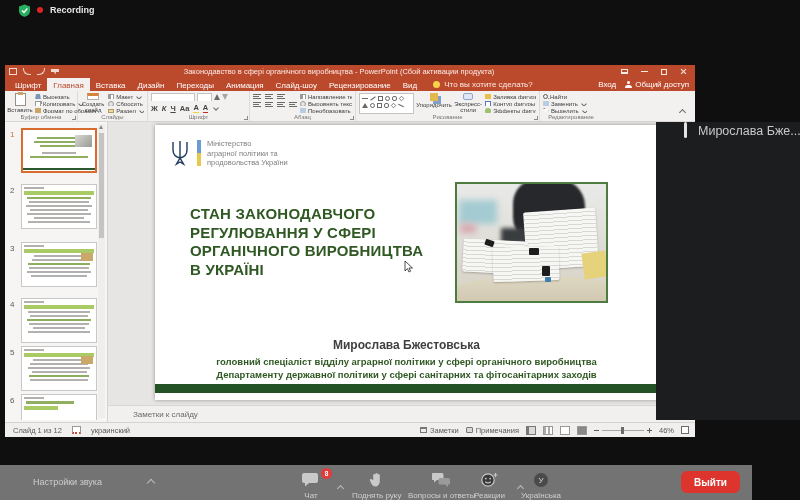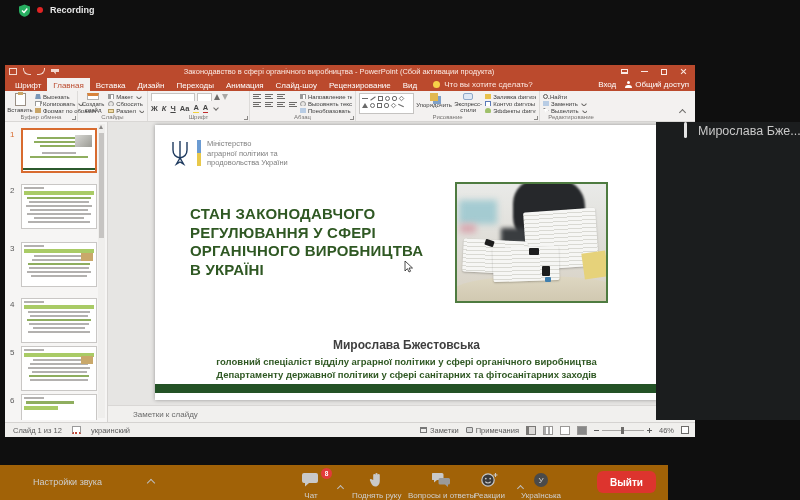--- a/index.html
+++ b/index.html
@@ -170,21 +170,21 @@
 
   
   .tile { left:656px; top:122px; width:144px; height:298px; background:#1b1d1e; }
   .speak-bar { position:absolute; left:28px; top:122px; width:3px; height:16px; border-radius:2px; background:#e4e4e4; }
   .tile-name { position:absolute; left:42px; top:124px; font-size:12.5px; color:#c9c9c9; white-space:nowrap; }
 
   
   .cursor { left:404px; top:261px; width:9px; height:12px; }
 
   
-  .ztoolbar { left:0; top:465px; width:668px; height:35px; background:#a16207; }
+  .ztoolbar { left:0; top:465px; width:752px; height:35px; background:#737373; }
   .audio { position:absolute; left:33px; top:12px; display:flex; align-items:center; font-size:9px; color:#cfcfcf; }
   .upchev { width:6px; height:6px; border-left:1.5px solid #bdbdbd; border-top:1.5px solid #bdbdbd; transform:rotate(45deg); }
   .audio .upchev { margin-left:46px; margin-top:2px; }
   .zbtn { position:absolute; top:7px; display:flex; flex-direction:column; align-items:center; color:#cfcfcf; }
   .zbtn .lbl { font-size:8px; margin-top:3px; white-space:nowrap; }
   .zbtn svg { display:block; }
   .badge { position:absolute; left:19px; top:-4px; min-width:11px; height:11px; border-radius:6px; background:#e23b3b; color:#fff; font-size:6.5px; font-weight:bold; display:flex; align-items:center; justify-content:center; padding:0 2px; }
   .sidechev { position:absolute; top:14px; width:5px; height:5px; border-left:1.5px solid #bdbdbd; border-top:1.5px solid #bdbdbd; transform:rotate(45deg); }
   .leave { position:absolute; right:12px; top:6px; height:22px; padding:0 13px; background:#dd342e; border:none; border-radius:6px; color:#fff; font-size:10px; font-weight:bold; font-family:"Liberation Sans",sans-serif; }
 </style>

